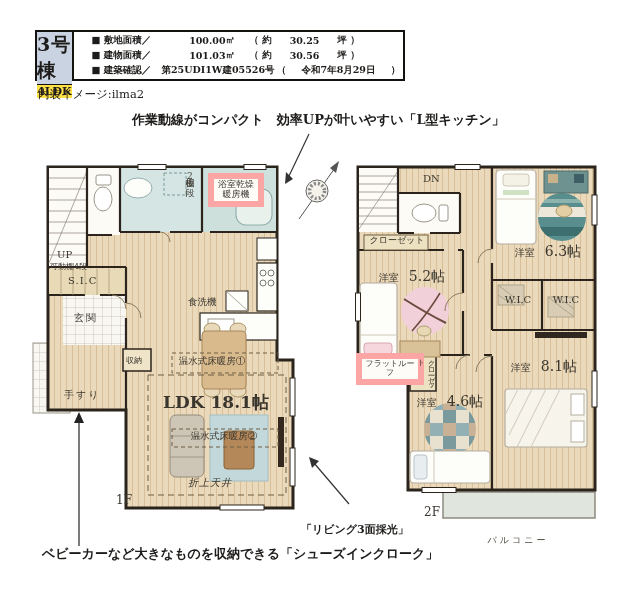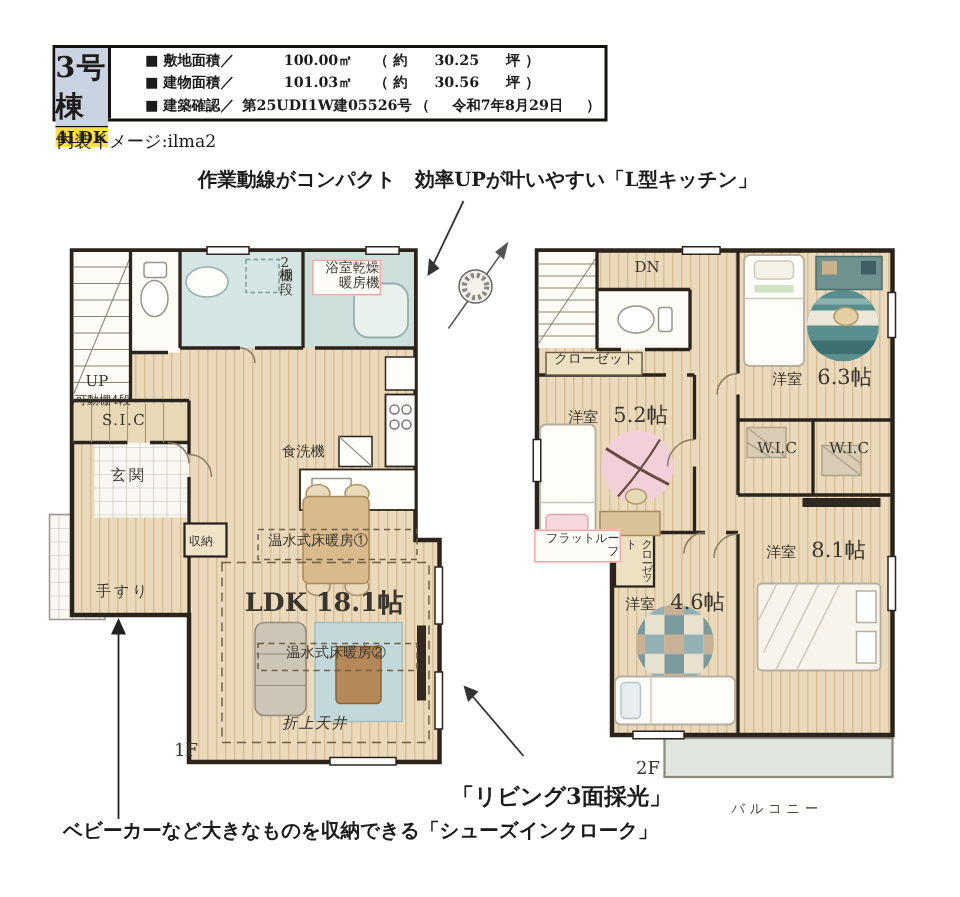--- a/index.html
+++ b/index.html
@@ -8,35 +8,35 @@
   
   #hdr{position:absolute;left:35px;top:30px;width:366px;height:47px;border:2px solid #14120f;
        display:flex;background:#fff;z-index:6;}
   #hdr .left{width:70px;border-right:2px solid #14120f;display:flex;flex-direction:column;}
   #hdr .bname{flex:1;background:#c9d3e1;display:flex;align-items:center;justify-content:center;
        font-size:19px;font-weight:bold;letter-spacing:1px;border-bottom:1.5px solid #14120f;}
   #hdr .btype{height:15px;background:#fde047;display:flex;align-items:center;justify-content:center;
        font-size:11px;font-weight:bold;}
   #hdr .rows{flex:1;display:flex;flex-direction:column;justify-content:space-around;padding:1px 4px 1px 6px;}
   .hrow{display:flex;align-items:center;font-size:9.5px;font-weight:bold;white-space:nowrap;}
-  .hrow .hl{width:70px;text-align:center;padding-left:12px;}
+  .hrow .hl{width:70px;text-align:left;padding-left:12px;}
   .hrow .hv{width:64px;text-align:right;}
   .hrow .hu{width:20px;text-align:left;}
   .hrow .ho{width:30px;text-align:center;}
   .hrow .h2{width:58px;text-align:center;}
   .hrow .hc{width:30px;text-align:center;}
   .hrow.wide .hv{width:108px;text-align:left;}
   .hrow.wide .ho{width:24px;}
   .hrow.wide .h2{width:90px;}
   .hrow.wide .hc{width:24px;}
   
   .lb{position:absolute;color:#3a362e;white-space:nowrap;z-index:5;line-height:1.1;}
   .note{position:absolute;color:#1e1c1a;font-weight:bold;z-index:6;white-space:nowrap;}
   .vert{writing-mode:vertical-rl;text-orientation:upright;}
-  .boxlb{background:#fdfcf7;border:1px solid #fca5a5;text-align:right;white-space:normal;}
+  .boxlb{background:#fdfcf7;border:6px solid #fca5a5;text-align:center;white-space:normal;}
   .ctr{text-align:center;}
   .rs-name{font-size:10px;}
   .rs-size{font-size:14px;margin-left:10px;}
   svg{position:absolute;z-index:1;}
   svg.arrow{z-index:4;}
 </style>
 </head>
 <body>
 
 <div id="page">
@@ -68,21 +68,21 @@
         <span class="hv">第25UDI1W建05526号</span>
         <span class="ho">（</span>
         <span class="h2">令和7年8月29日</span>
         <span class="hc">）</span>
       </div>
     </div>
   </div>
 
   <div class="note" style="left:38px;top:87px;font-size:11.5px;font-weight:normal;">内装イメージ:ilma2</div>
   <div class="note" style="left:132px;top:111px;font-size:13px;">作業動線がコンパクト　効率UPが叶いやすい「L型キッチン」</div>
-  <div class="note" style="left:301px;top:522px;font-size:15px;">「リビング3面採光」</div>
+  <div class="note" style="left:301px;top:522px;font-size:11px;">「リビング3面採光」</div>
   <div class="note" style="left:42px;top:545px;font-size:13px;">ベビーカーなど大きなものを収納できる「シューズインクローク」</div>
 
   <svg class="arrow" style="left:278px;top:128px;" width="36" height="62">
     <line x1="31" y1="6" x2="11" y2="48" stroke="#333" stroke-width="1.2"></line>
     <polygon points="7,56 15,51 8,44" fill="#333"></polygon>
   </svg>
   <svg class="arrow" style="left:293px;top:155px;" width="52" height="72">
     <line x1="6" y1="64" x2="44" y2="10" stroke="#555" stroke-width="1"></line>
     <polygon points="46,6 37,13 43,18" fill="#555"></polygon>
     <circle cx="24" cy="36" r="11" fill="#f4f2ea" stroke="#666" stroke-width="1"></circle>

